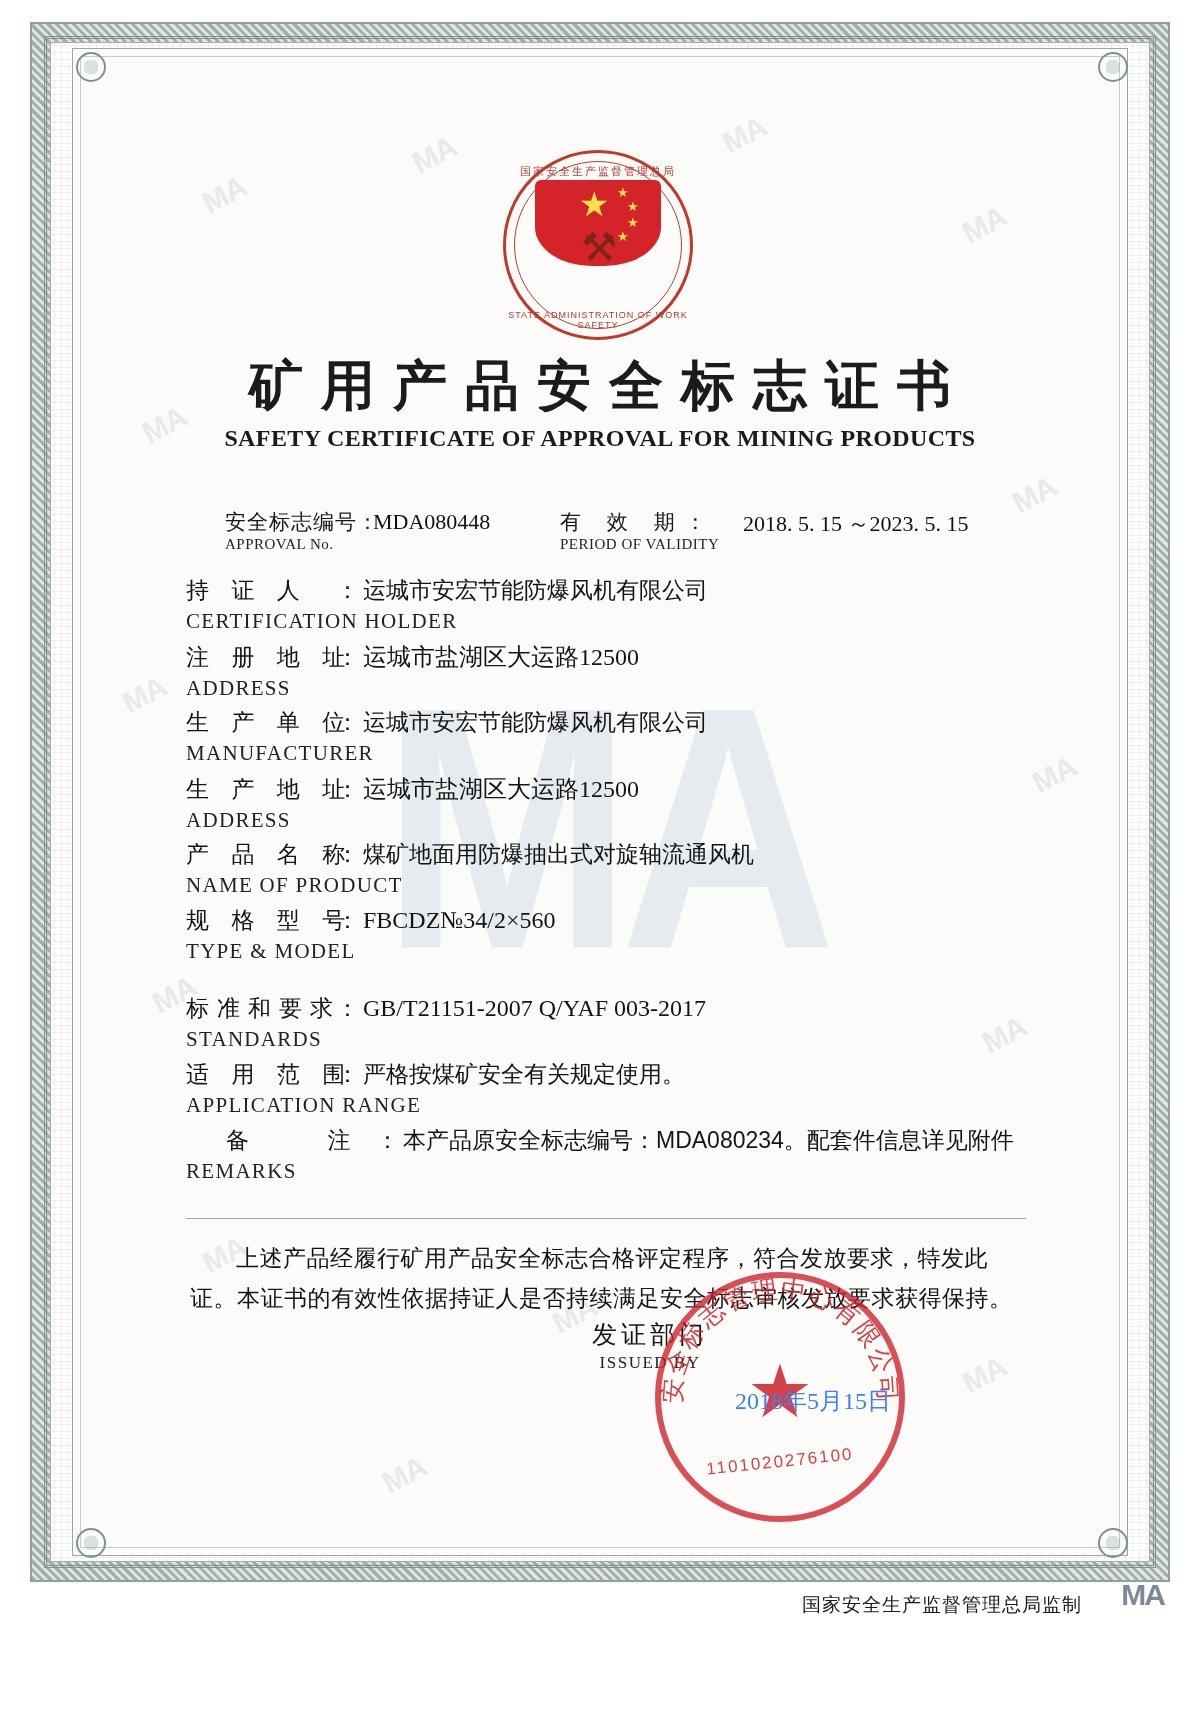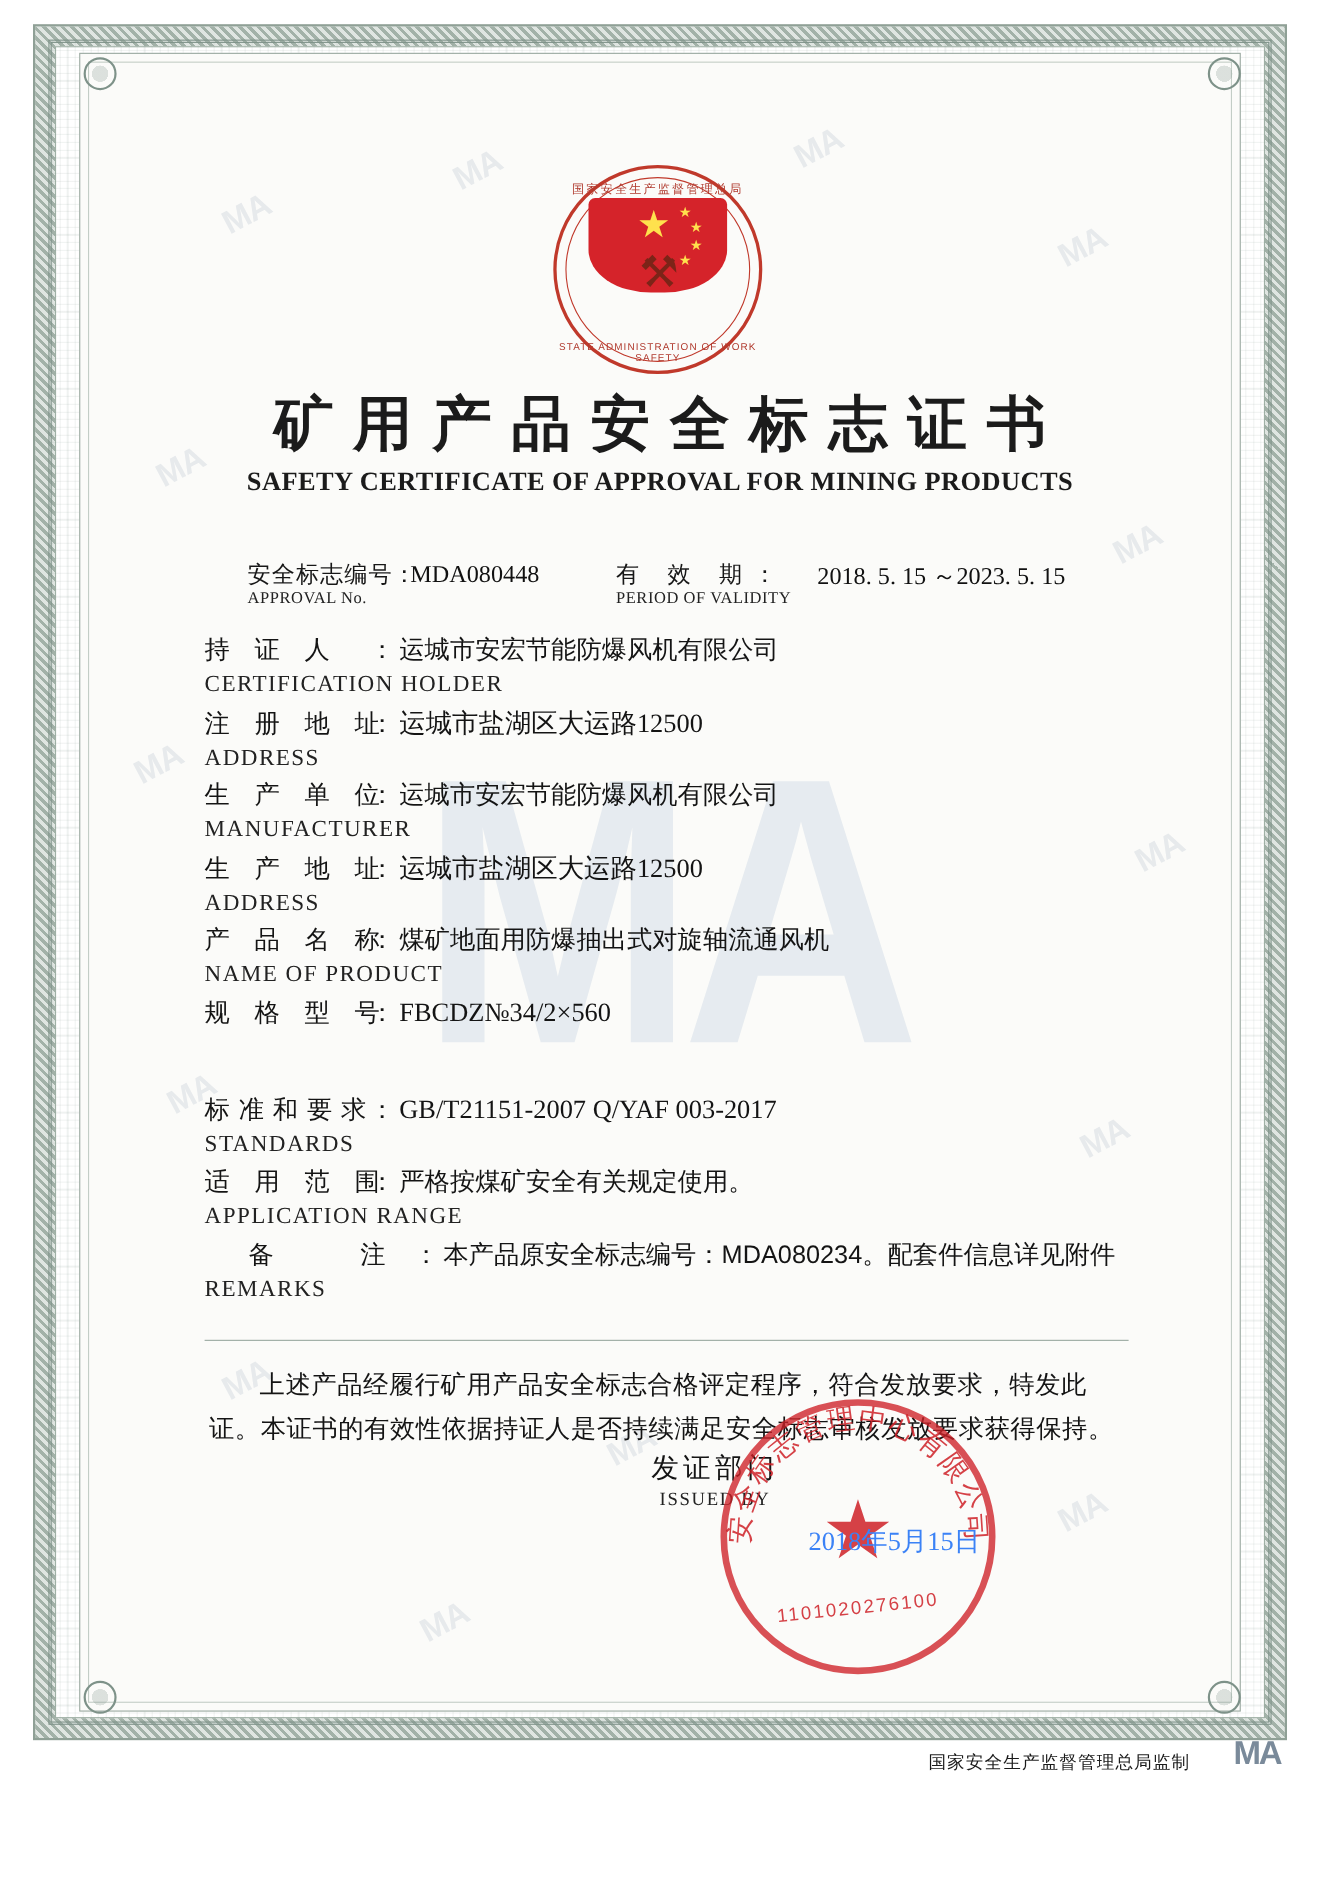--- a/index.html
+++ b/index.html
@@ -364,21 +364,21 @@
     font-size: 17px;
     letter-spacing: 2px;
     transform: rotate(-6deg);
   }
 
   
   .footer-text {
     position: absolute;
     right: 118px; top: 1592px;
     font-family: "Liberation Sans", sans-serif;
-    font-size: 16px;
+    font-size: 19px;
     color: #1a1a1a;
     letter-spacing: 1px;
   }
   .footer-mark {
     position: absolute;
     right: 36px; top: 1578px;
     font-family: "Liberation Sans", sans-serif;
     font-weight: bold;
     font-size: 30px;
     color: #7a8a9a;
@@ -488,20 +488,21 @@
       <div class="f-cn">
         <span class="lab">产 品 名 称</span><span class="colon">：</span><span class="value">煤矿地面用防爆抽出式对旋轴流通风机</span>
       </div>
       <div class="f-en">NAME OF PRODUCT</div>
     </div>
 
     <div class="field-row">
       <div class="f-cn">
         <span class="lab">规 格 型 号</span><span class="colon">：</span><span class="value serif">FBCDZ№34/2×560</span>
       </div>
+      <div class="f-en">TYPE &amp; MODEL</div>
     </div>
 
     <div class="field-row" style="margin-top:22px;">
       <div class="f-cn">
         <span class="lab">标准和要求</span><span class="colon">：</span><span class="value serif">GB/T21151-2007  Q/YAF 003-2017</span>
       </div>
       <div class="f-en">STANDARDS</div>
     </div>
 
     <div class="field-row">

